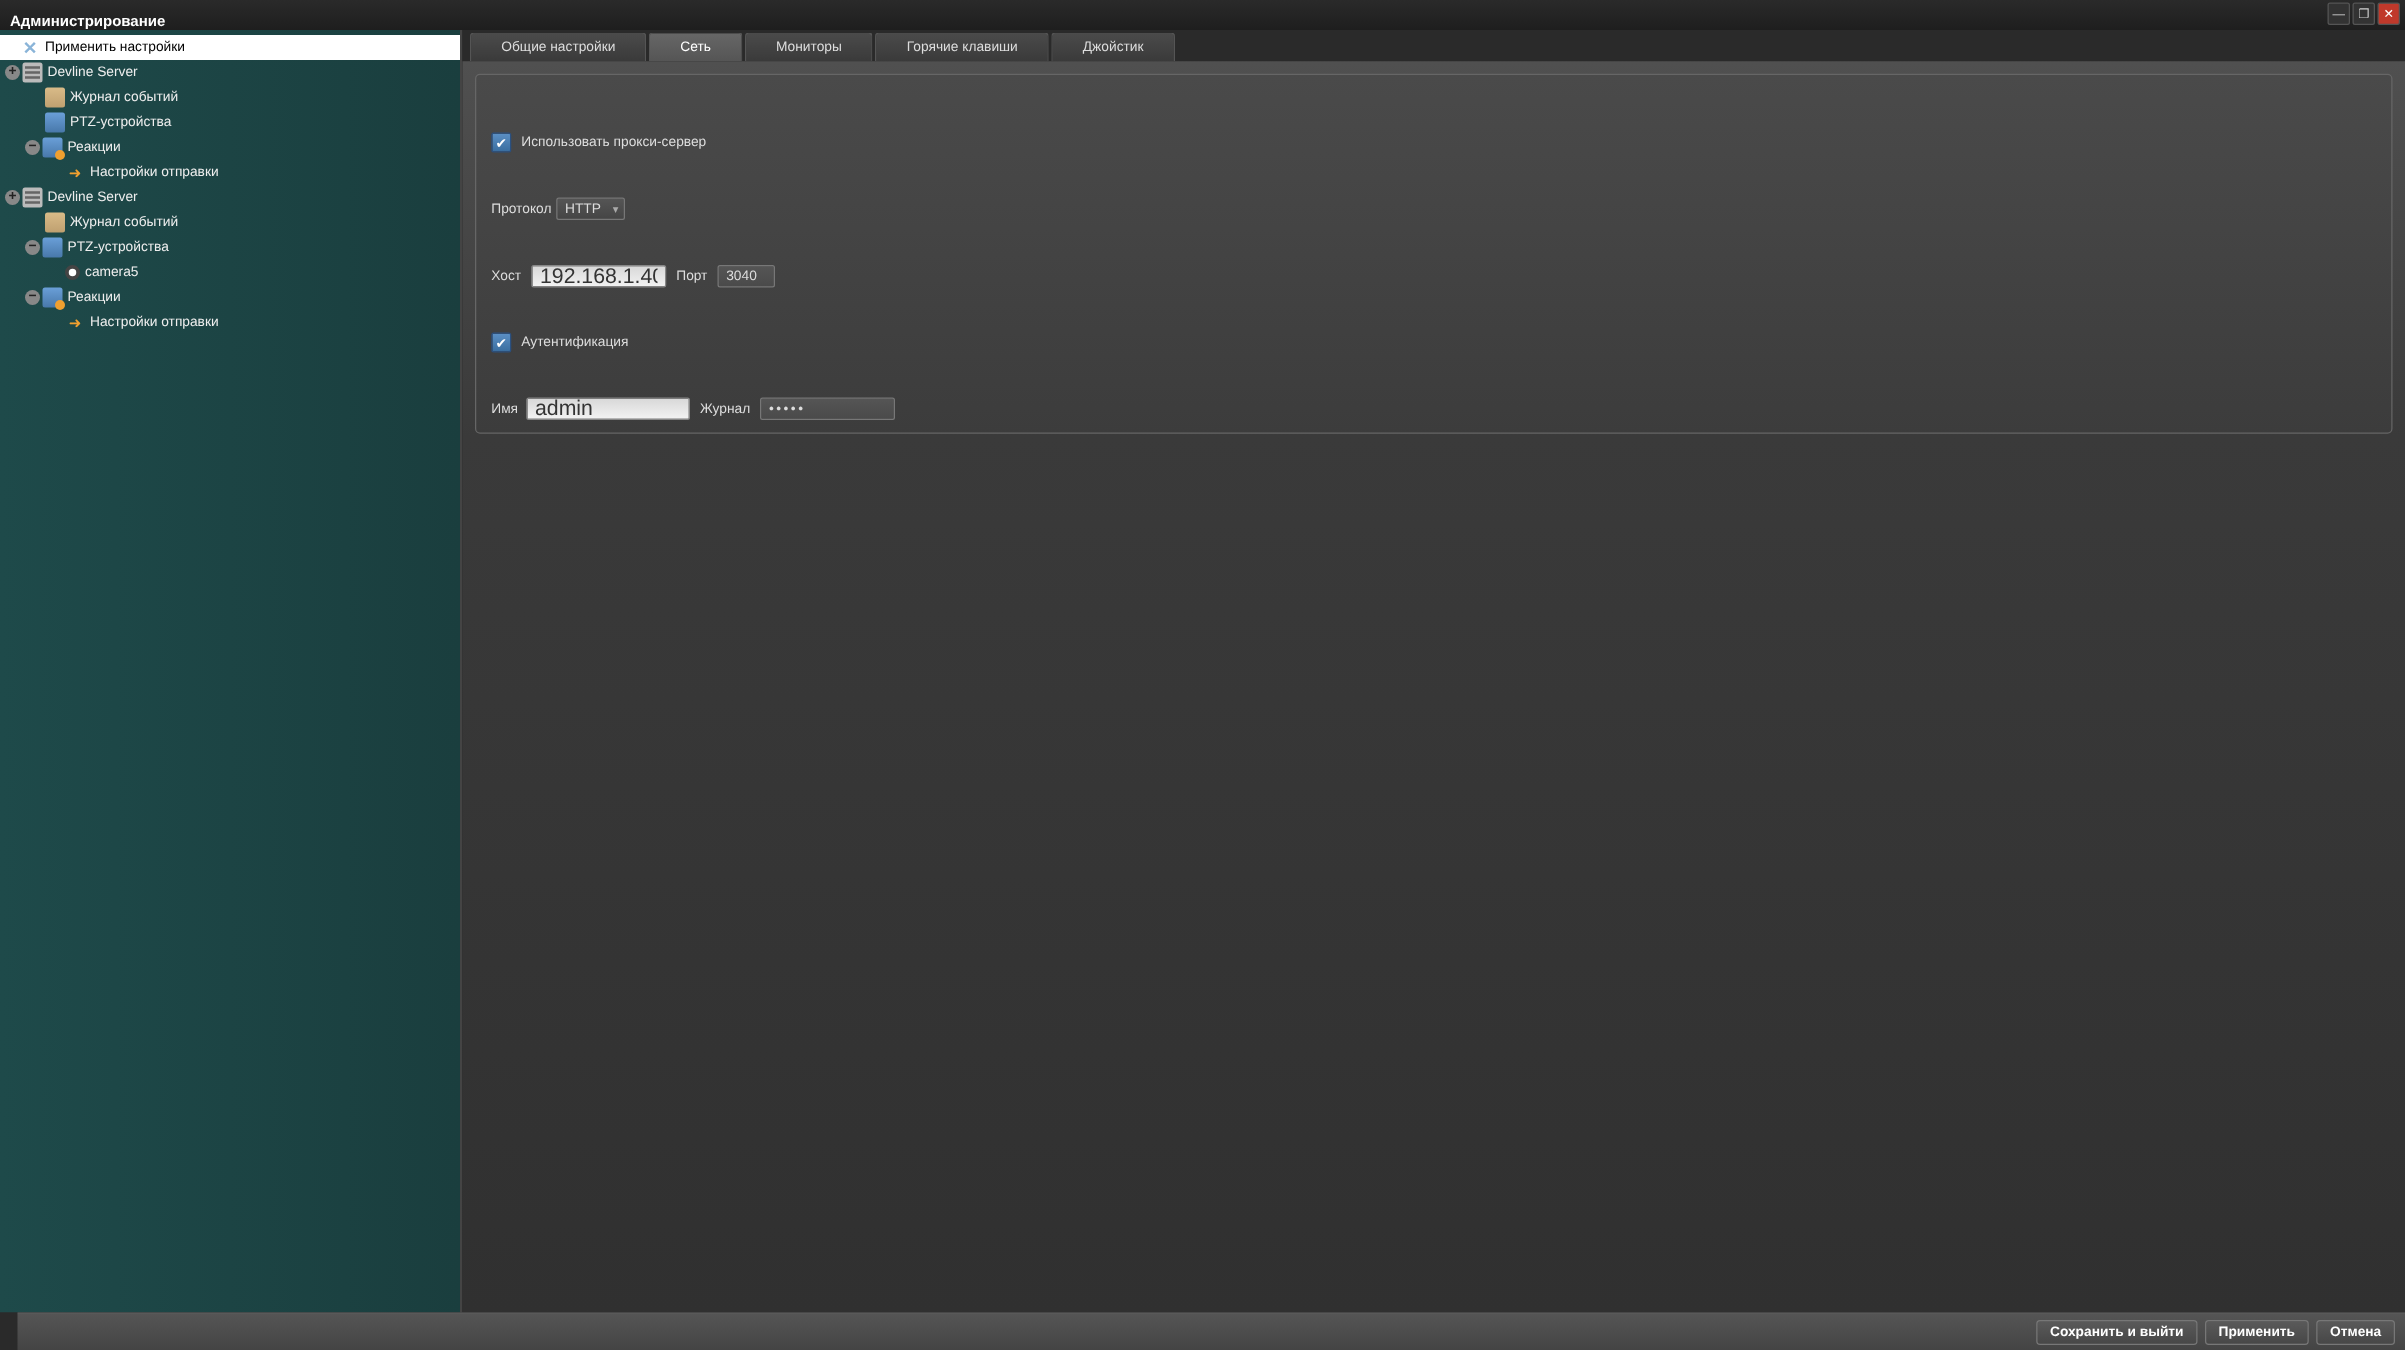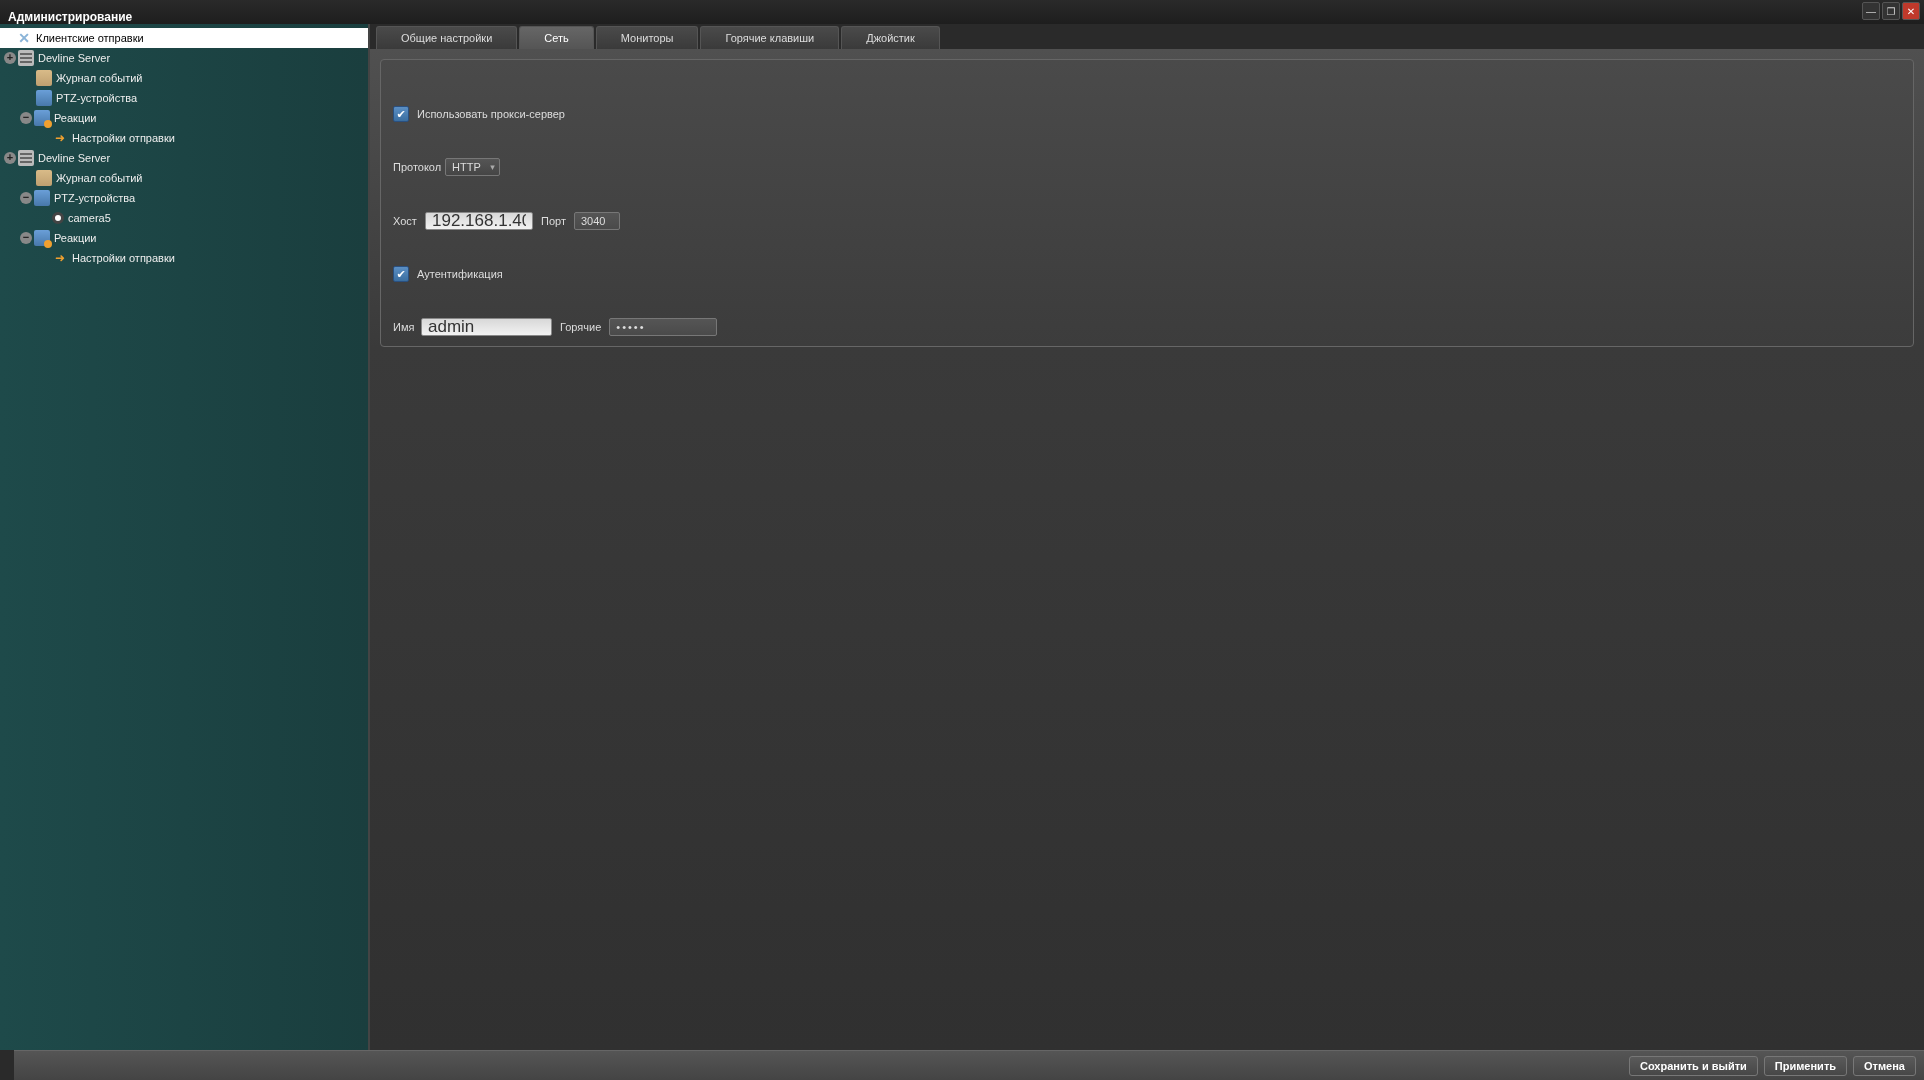--- a/index.html
+++ b/index.html
@@ -253,21 +253,21 @@
     <div class="win-btn">❐</div>
     <div class="win-btn close">✕</div>
   </div>
 </div>
 
 <div class="main-area">
   <div class="sidebar">
 
     <div class="tree-item selected" style="padding-left:16px;">
       <span class="tree-icon icon-settings"></span>
-      <span>Клиентские отправки</span>
+      <span>Применить настройки</span>
     </div>
 
     <div class="tree-item" style="padding-left:4px;">
       <span class="expander">+</span>
       <span class="tree-icon icon-server"></span>
       <span>Devline Server</span>
     </div>
 
     <div class="tree-item" style="padding-left:36px;">
       <span class="tree-icon icon-journal"></span>
@@ -356,21 +356,21 @@
         </div>
 
         <div class="form-row">
           <span class="checkbox"></span>
           <span class="lbl">Аутентификация</span>
         </div>
 
         <div class="form-row" style="margin-bottom:0;">
           <span class="lbl" style="width:20px;">Имя</span>
           <input class="txt-input" style="width: 131px;" value="admin">
-          <span class="lbl">Горячие</span>
+          <span class="lbl">Журнал</span>
           <input class="num-input" style="width: 108px; letter-spacing: 2px;" value="•••••">
         </div>
 
       </div>
     </div>
   </div>
 </div>
 
 <div class="footer">
   <div class="btn">Сохранить и выйти</div>

